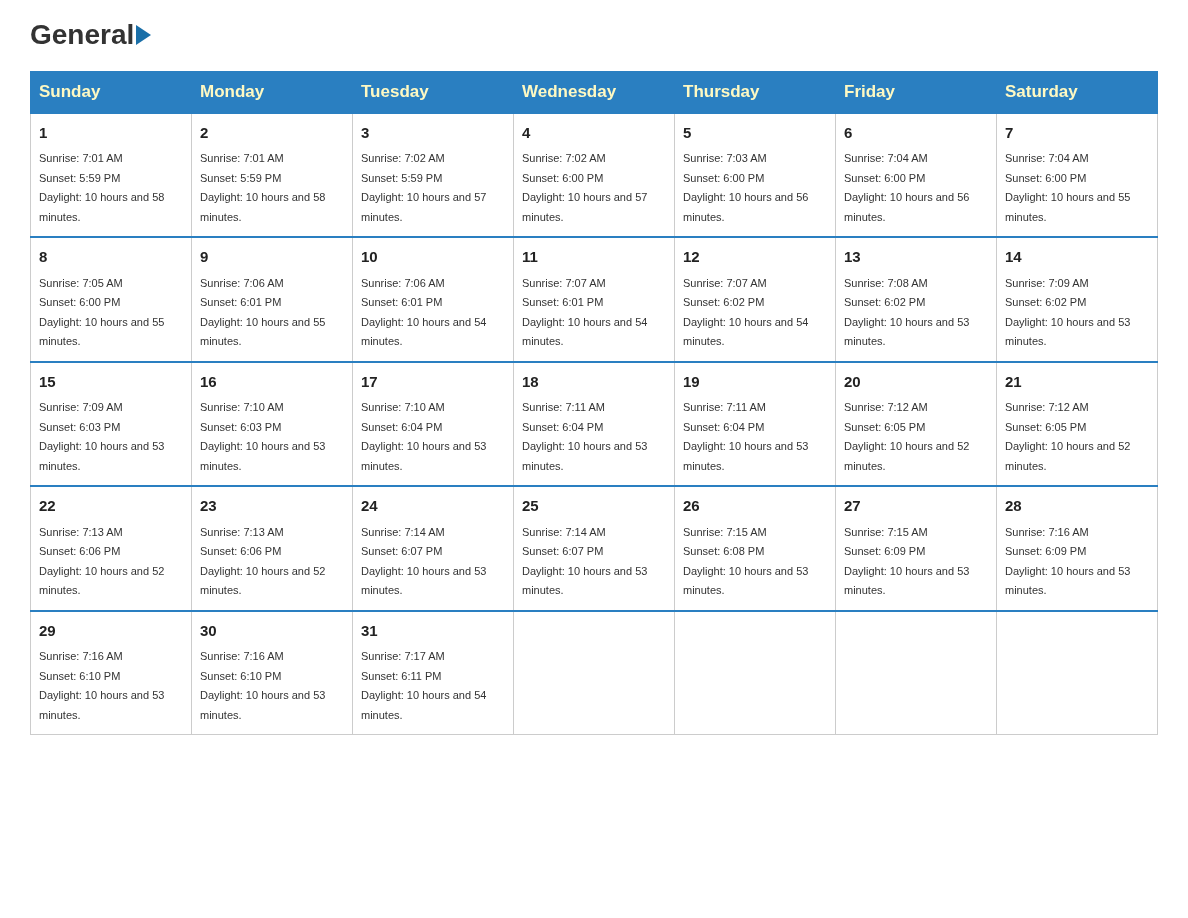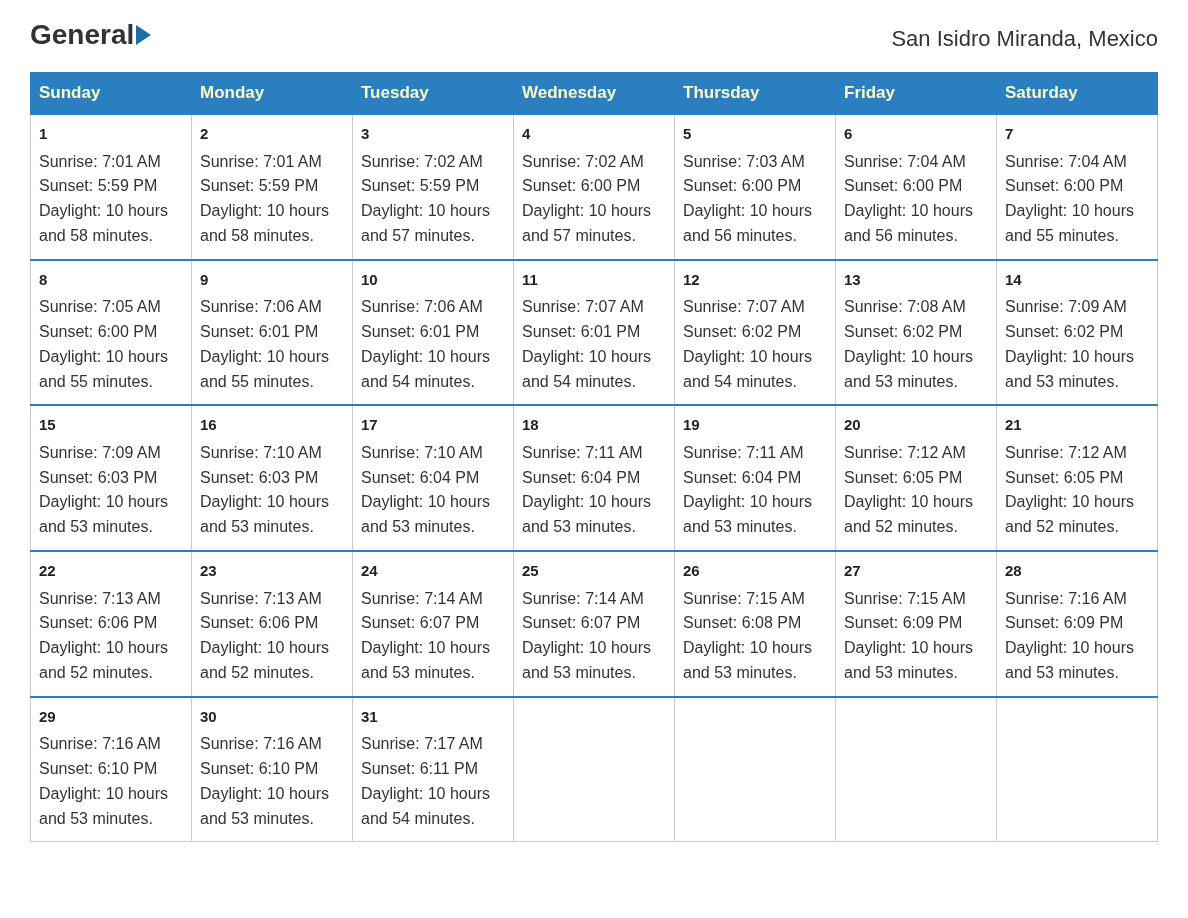--- a/index.html
+++ b/index.html
@@ -58,21 +58,21 @@
       min-height: 100px;
     }
     .day-number {
       font-size: 15px;
       font-weight: bold;
       color: #222;
       display: block;
       margin-bottom: 4px;
     }
     .day-info {
-      font-size: 16px;
+      font-size: 11px;
       color: #333;
       line-height: 1.55;
     }
     .calendar tbody tr {
       border-top: 2px solid #2a7fc1;
     }
     .empty-cell {
       background: #fff;
     }
   </style>
@@ -81,21 +81,20 @@
 
 <div class="header">
   <div class="logo">
     <div style="display:flex; align-items:center; font-size:28px; font-weight:bold;">
       <span style="color:#333;">General</span>
       <span style="display:inline-block; width:0; height:0; border-left:15px solid #1a6fa8; border-top:10px solid transparent; border-bottom:10px solid transparent; margin: 0 2px;"></span>
     </div>
 
   </div>
   <div class="title-block">
-    <div class="location">San Isidro Miranda, Mexico</div>
   </div>
 </div>
 
 <table class="calendar">
   <thead>
     <tr>
       <th>Sunday</th>
       <th>Monday</th>
       <th>Tuesday</th>
       <th>Wednesday</th>

